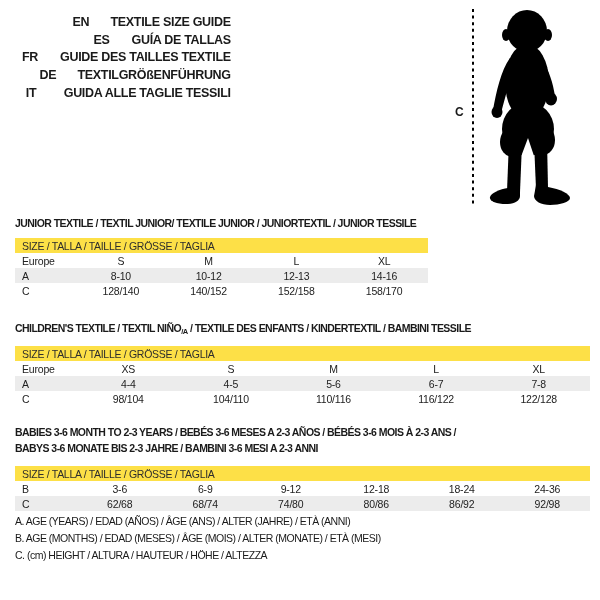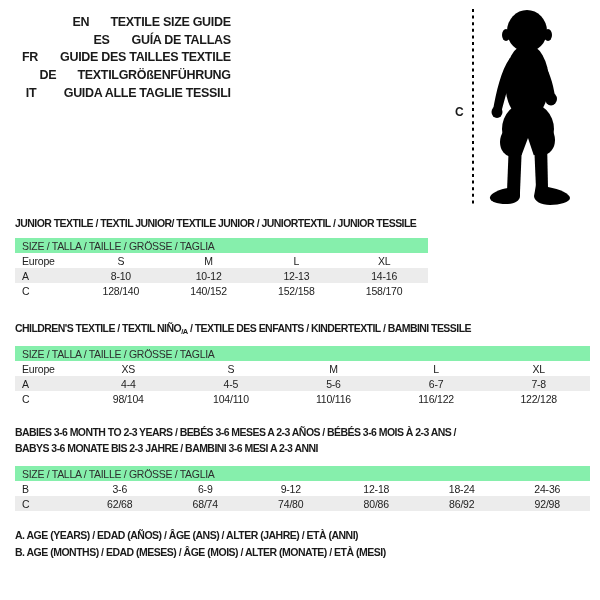--- a/index.html
+++ b/index.html
@@ -23,31 +23,31 @@
     font-weight:bold;font-size:12px;}
   .silhouette{position:absolute;left:486px;top:8px;}
 
   
   .section-title{position:absolute;left:15px;font-weight:bold;
     font-size:10.5px;letter-spacing:-0.55px;white-space:nowrap;line-height:16px;}
   .subsz{font-size:7.5px;position:relative;top:2px;}
 
   
   .tbl{position:absolute;left:15px;}
-  .size-bar{height:15px;line-height:16px;background:#86efac;
+  .size-bar{height:15px;line-height:16px;background:#fde047;
     font-size:10.5px;letter-spacing:-0.3px;padding-left:7px;color:#2d2d2d;
     white-space:nowrap;overflow:hidden;}
   .tbl table{width:100%;border-collapse:collapse;table-layout:fixed;}
   .tbl td{height:15px;font-size:10.5px;letter-spacing:-0.2px;
     text-align:center;padding:0;color:#222;margin-top:21px;}
   .tbl td.rowlabel{width:55px;text-align:left;padding-left:7px;}
   .tbl tr.striped{background:#ececec;}
 
   
-  .legend{position:absolute;left:15px;top:527px;font-weight:bold;
+  .legend{position:absolute;left:15px;top:513px;font-weight:normal;
     font-size:10.5px;letter-spacing:-0.5px;line-height:16.8px;white-space:nowrap;}
 </style>
 </head>
 <body>
 
 <div class="page">
 
   <div class="lang-block">
     <div class="lang-row">
       <span class="lang-code">EN</span>
@@ -197,15 +197,16 @@
         <td>86/92</td>
         <td>92/98</td>
       </tr>
     </tbody>
       </table>
   </div>
 
   <div class="legend">
     <div>A. AGE (YEARS) / EDAD (AÑOS) / ÂGE (ANS) / ALTER (JAHRE) / ETÀ (ANNI)</div>
     <div>B. AGE (MONTHS) / EDAD (MESES) / ÂGE (MOIS) / ALTER (MONATE) / ETÀ (MESI)</div>
+    <div>C. (cm) HEIGHT / ALTURA / HAUTEUR / HÖHE / ALTEZZA</div>
   </div>
 
 </div>
 
 </body></html>

